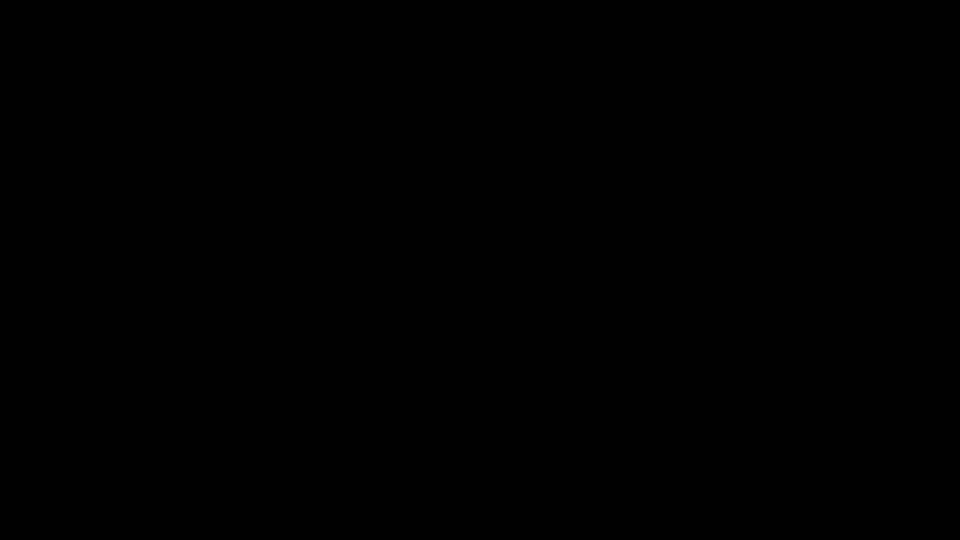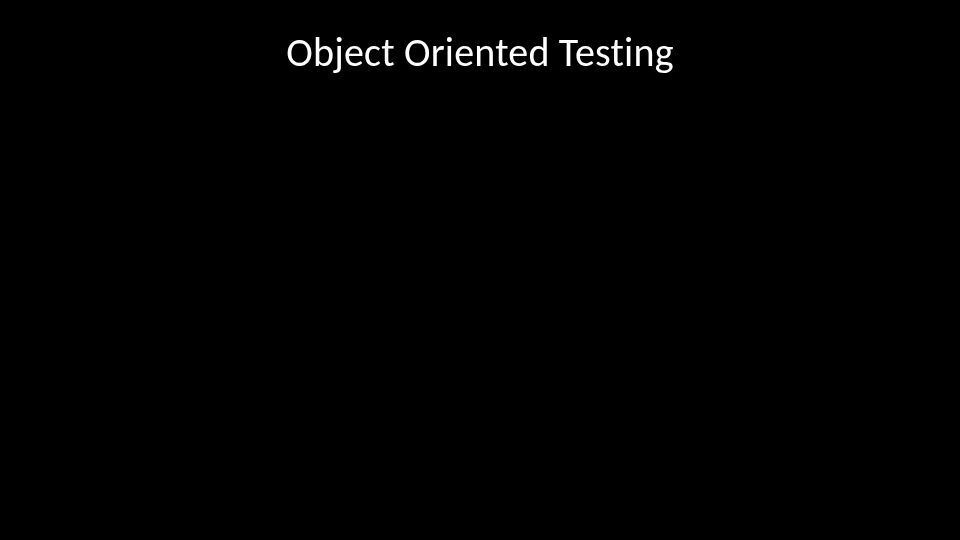--- a/index.html
+++ b/index.html
@@ -48,16 +48,15 @@
   }
   .code {
     font-family: "Courier New", Courier, monospace;
     letter-spacing: -0.5px;
   }
 </style>
 </head>
 <body>
 
 <div class="slide">
-  <h1 class="title">Object Oriented Testing</h1>
   <ul class="bullets">
   </ul>
 </div>
 
 </body></html>

